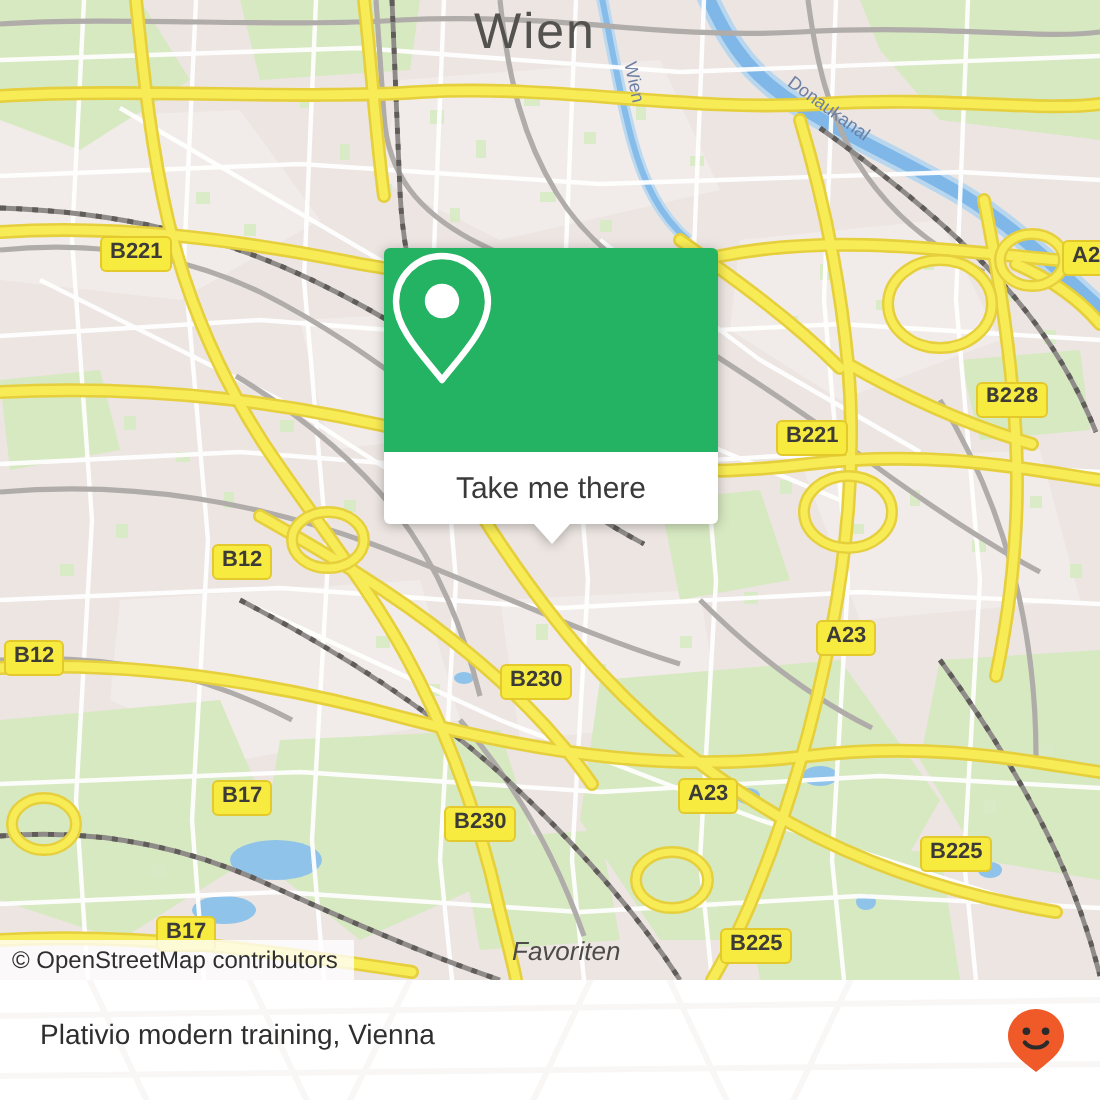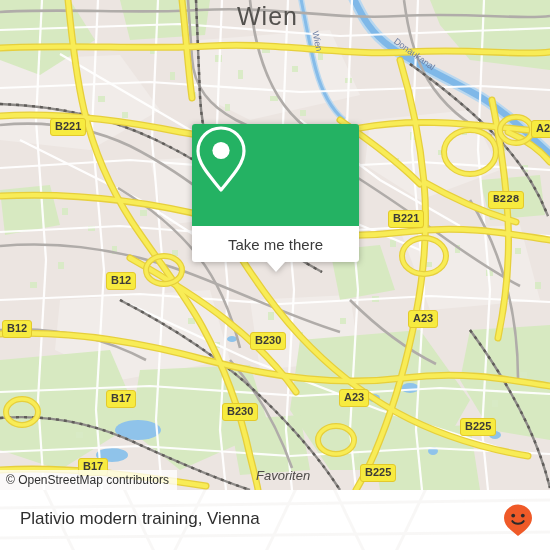--- a/index.html
+++ b/index.html
@@ -146,21 +146,21 @@
     position: absolute;
     left: 0;
     top: 0;
     opacity: 0.5;
   }
   #footer-title {
     position: absolute;
     left: 20px;
     top: 19px;
     font-family: "Liberation Sans", sans-serif;
-    font-size: 17px;
+    font-size: 14px;
     color: #2e2e2e;
     white-space: nowrap;
   }
   #brand {
     position: absolute;
     right: 16px;
     top: 13px;
     display: flex;
     align-items: center;
     gap: 2px;

